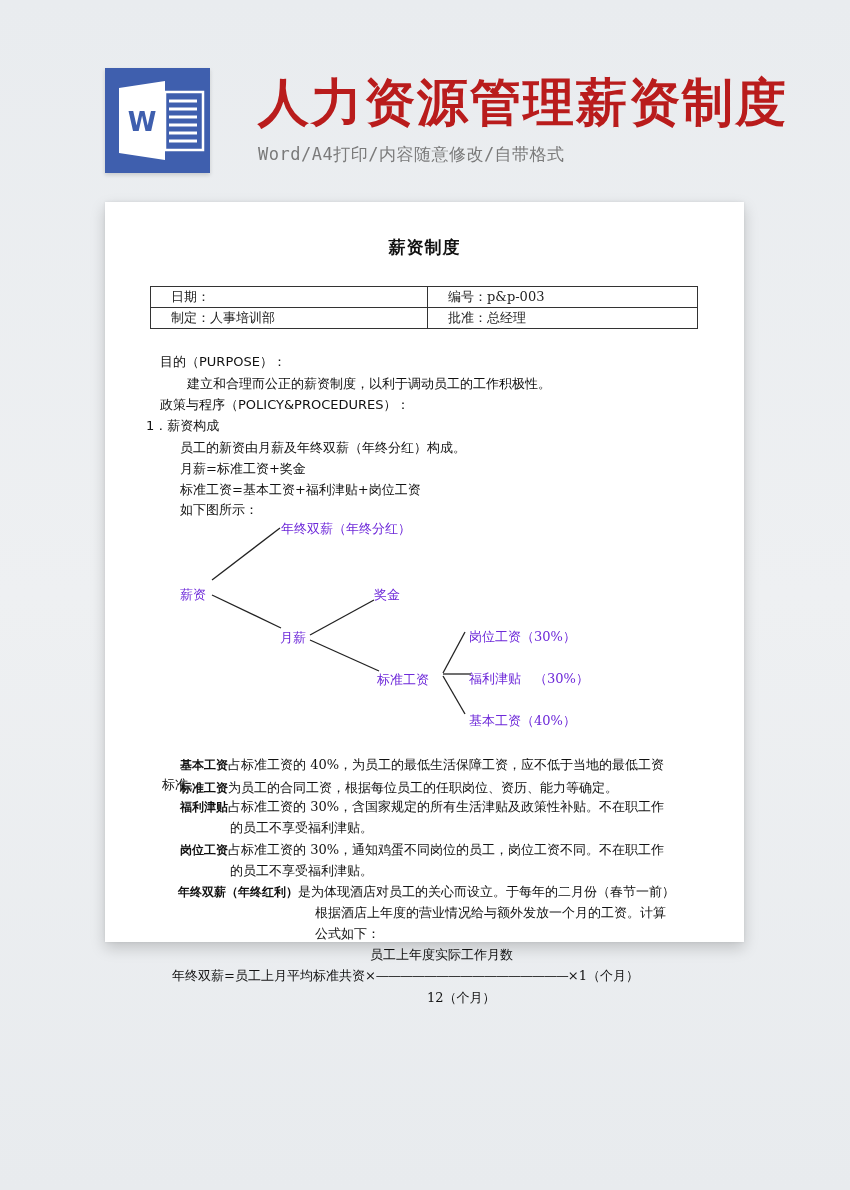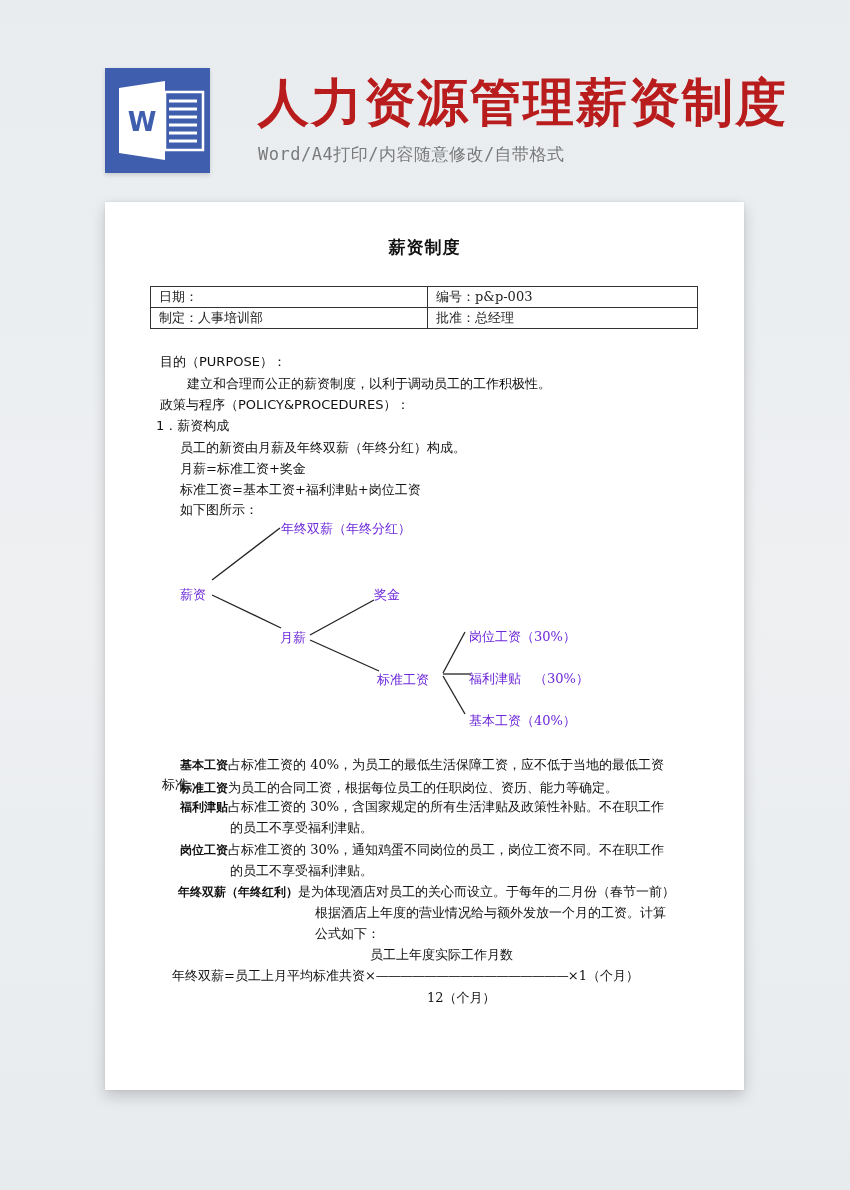--- a/index.html
+++ b/index.html
@@ -21,32 +21,32 @@
     font-family:"DejaVu Sans", sans-serif; font-weight:bold;
     font-size:51px; letter-spacing:2px; color:#b91c1c; white-space:nowrap;
     line-height:62px;
   }
   .banner-sub {
     position:absolute; left:258px; top:143px;
     font-family:"DejaVu Sans Mono", monospace; font-size:17px;
     color:#7a7a7a; white-space:nowrap; letter-spacing:0.5px;
   }
   .page {
-    position:absolute; left:105px; top:202px; width:639px; height:888px;
+    position:absolute; left:105px; top:202px; width:639px; height:740px;
     background:#fff;
     box-shadow: 0 6px 14px rgba(0,0,0,0.18), 0 0 3px rgba(0,0,0,0.08);
   }
   .abs { position:absolute; white-space:nowrap; }
   .doc-title { left:0; width:639px; top:34px; text-align:center; font-size:17px; font-weight:bold; letter-spacing:1px; }
   table.meta {
     position:absolute; left:45px; top:84px; width:548px;
     border-collapse:collapse; font-size:13px;
     font-family:"DejaVu Serif", serif;
   }
-  table.meta td { border:1.5px solid #333; height:21px; padding:0 8px; color:#222; }
+  table.meta td { border:1.5px solid #333; height:21px; padding:0 20px; color:#222; }
   table.meta td.c1 { width:277px; }
   .t13 { font-size:13px; font-family:"DejaVu Serif", serif; color:#111; }
   .b13 { font-size:13px; font-weight:normal; font-family:"DejaVu Sans", sans-serif; color:#111; }
   .b12 { font-size:12px; font-weight:bold; font-family:"DejaVu Sans", sans-serif; color:#111; }
   .diagram { position:absolute; left:60px; top:310px; width:520px; height:220px; }
   .diagram svg { position:absolute; left:0; top:0; }
   .dlabel { position:absolute; white-space:nowrap; font-size:13px; font-family:"DejaVu Serif", serif; color:#6d28d9; }
   .formula-line { letter-spacing:-1px; }
 </style>
 </head>
@@ -85,21 +85,21 @@
     <tr>
       <td class="c1">制定：人事培训部</td>
       <td>批准：总经理</td>
     </tr>
   </tbody>
     </table>
 
   <div class="abs b13" style="left:55px; top:151px;">目的（PURPOSE）：</div>
   <div class="abs t13" style="left:82px; top:173px;">建立和合理而公正的薪资制度，以利于调动员工的工作积极性。</div>
   <div class="abs b13" style="left:55px; top:194px;">政策与程序（POLICY&amp;PROCEDURES）：</div>
-  <div class="abs b13" style="left:51px; top:215px;">1．薪资构成</div>
+  <div class="abs b13" style="left:41px; top:215px;">1．薪资构成</div>
   <div class="abs t13" style="left:75px; top:237px;">员工的新资由月薪及年终双薪（年终分红）构成。</div>
   <div class="abs t13" style="left:75px; top:258px;">月薪=标准工资+奖金</div>
   <div class="abs t13" style="left:75px; top:279px;">标准工资=基本工资+福利津贴+岗位工资</div>
   <div class="abs t13" style="left:75px; top:299px;">如下图所示：</div>
 
   <div class="diagram">
     <svg width="520" height="220">
       <g stroke="#222" stroke-width="1.3" fill="none">
         <line x1="47" y1="68" x2="115" y2="16"></line>
         <line x1="47" y1="83" x2="116" y2="116"></line>

